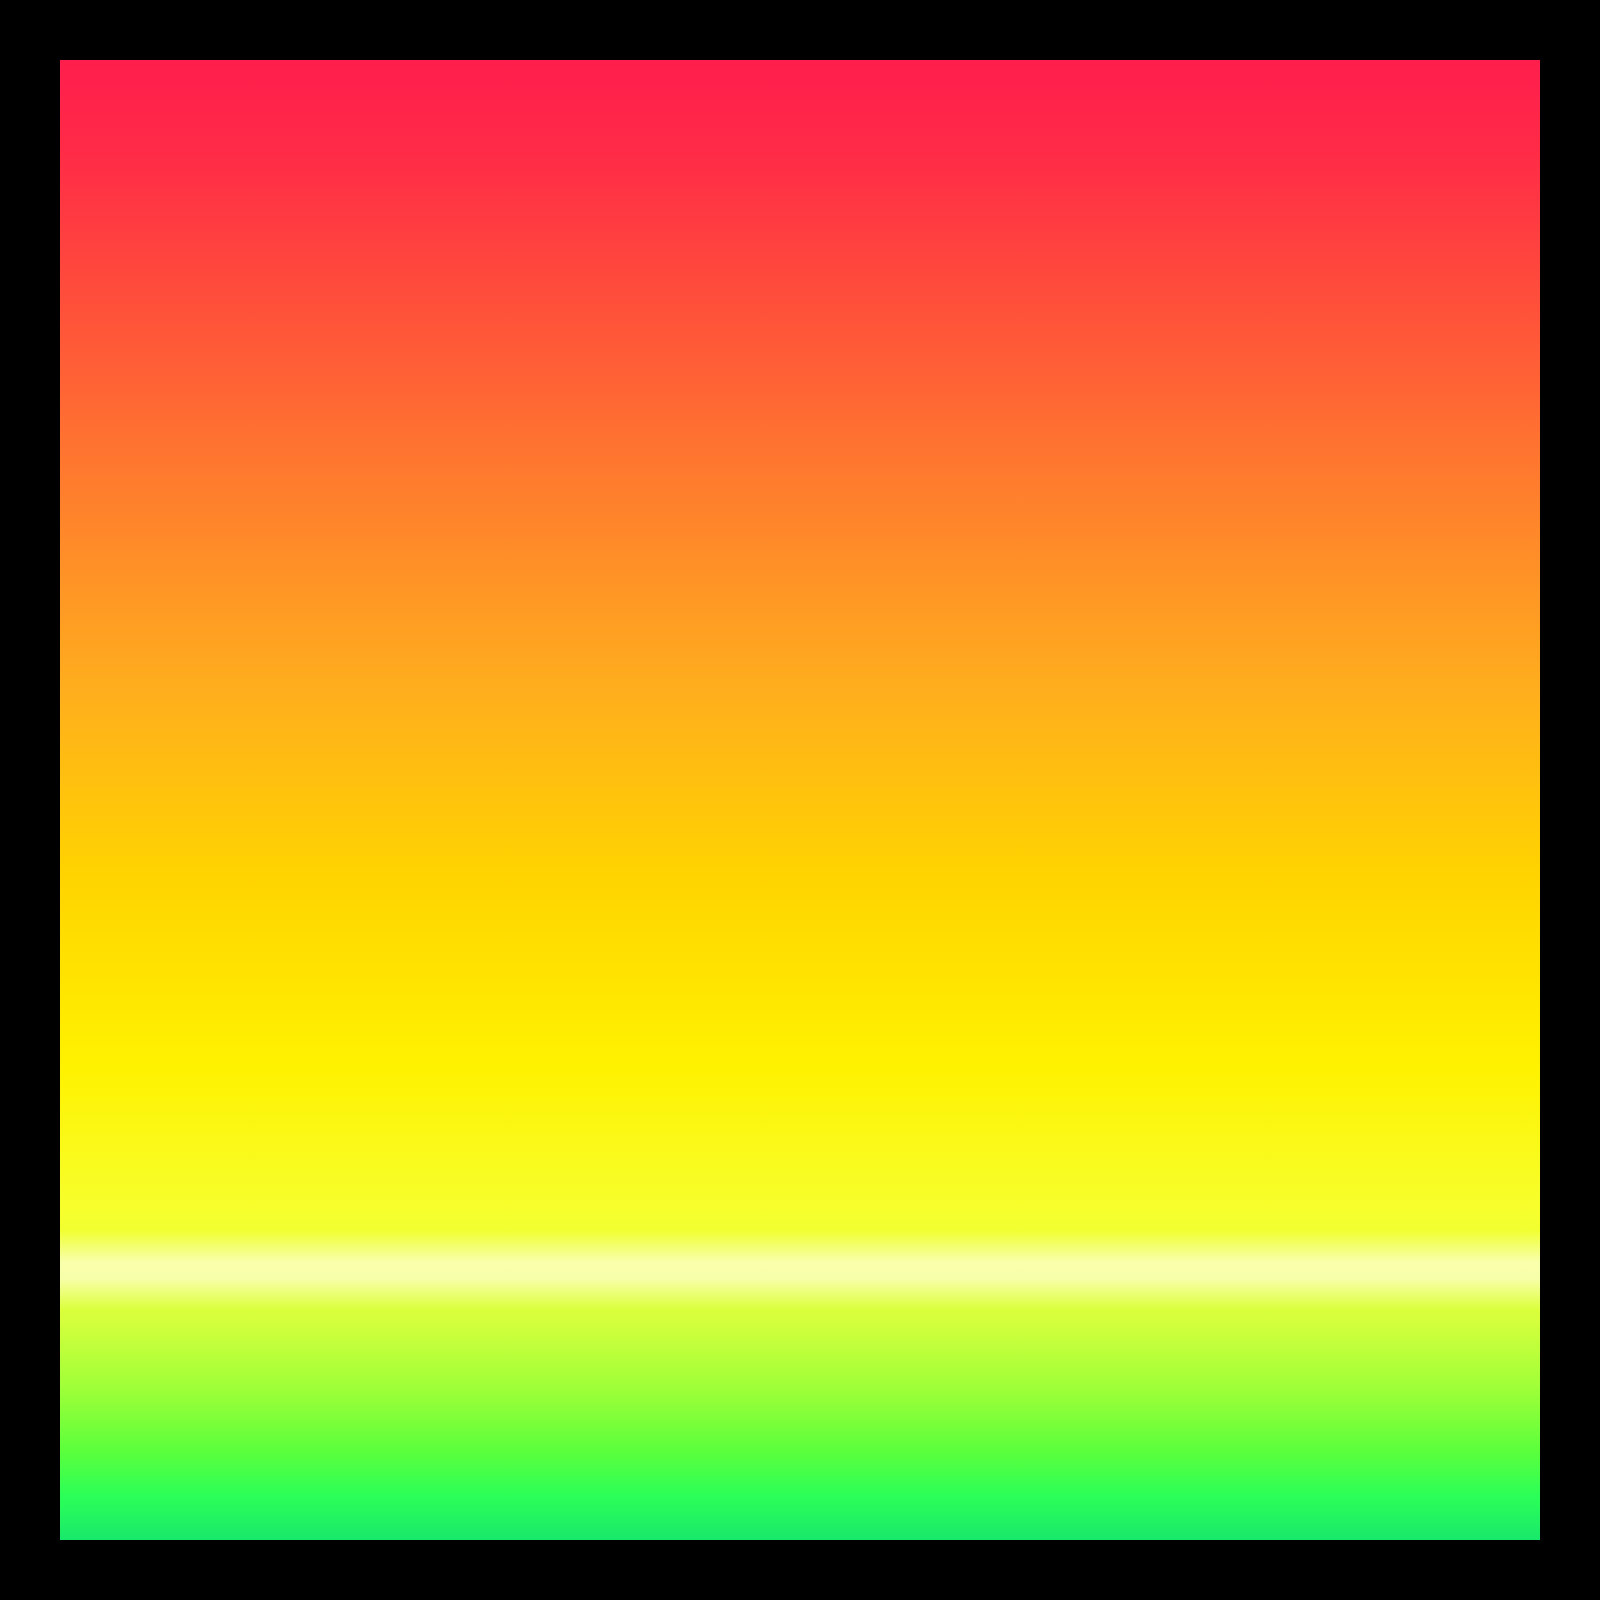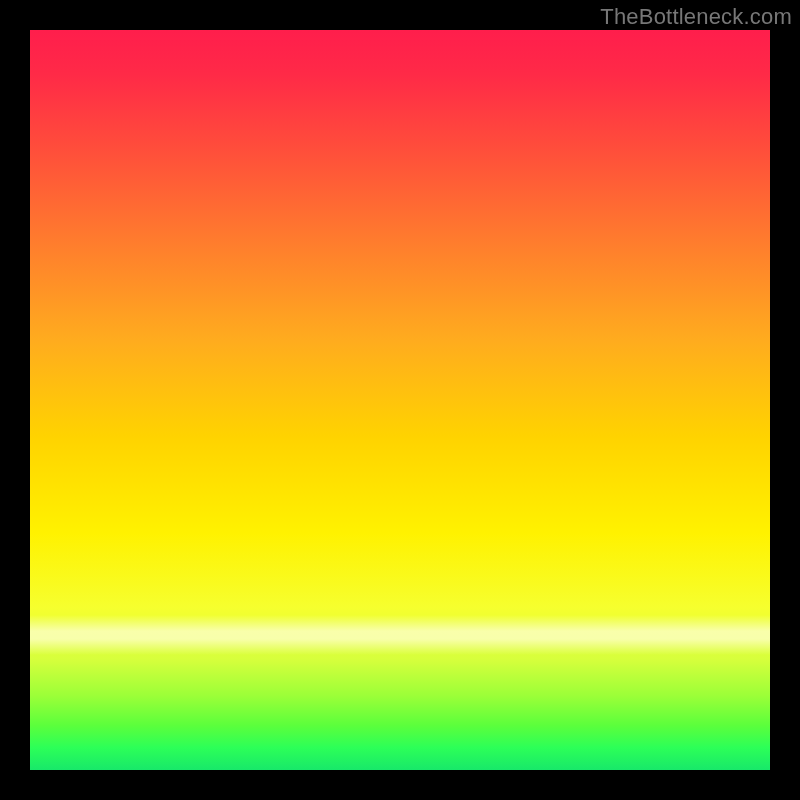--- a/index.html
+++ b/index.html
@@ -86,21 +86,20 @@
   }
   .red-dot {
     fill: #e06a63;
   }
 </style>
 </head>
 <body>
 
 <div class="frame">
 
-  <div class="watermark">TheBottleneck.com</div>
 
   <div class="plot-area">
     <div class="gradient"></div>
     <div class="pale-band"></div>
 
     <svg width="740" height="740" viewBox="0 0 740 740">
 
       <g>
 
         <path class="red-worm" d="M 224 693

